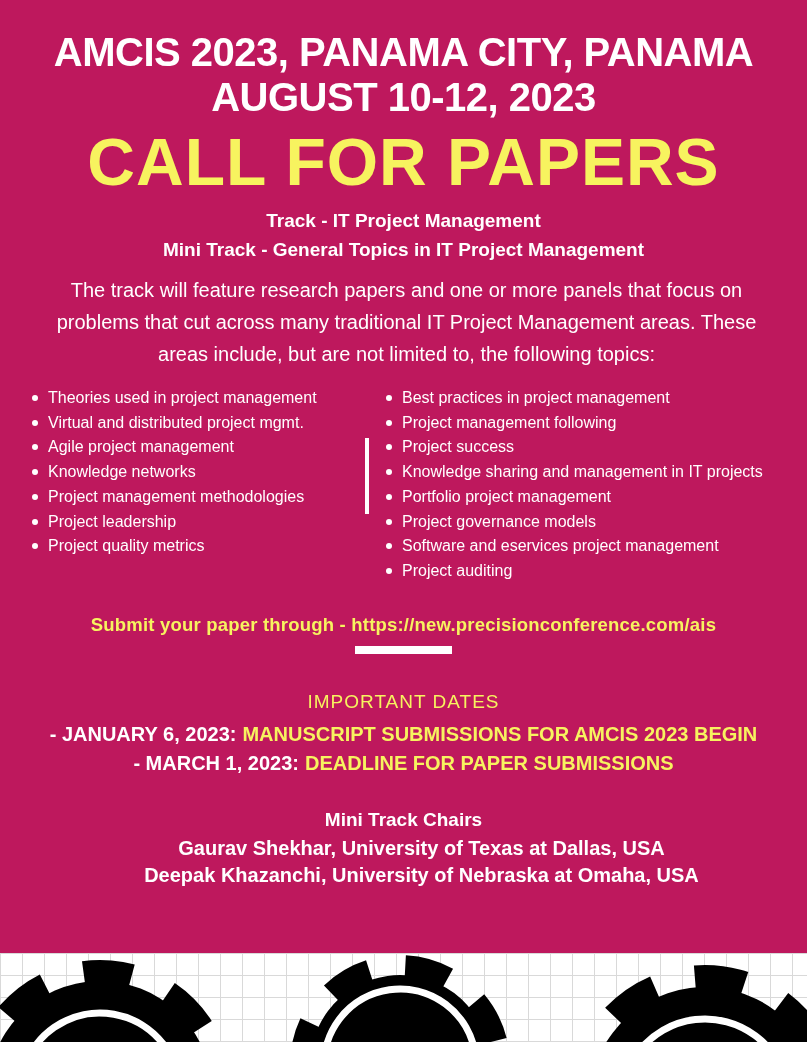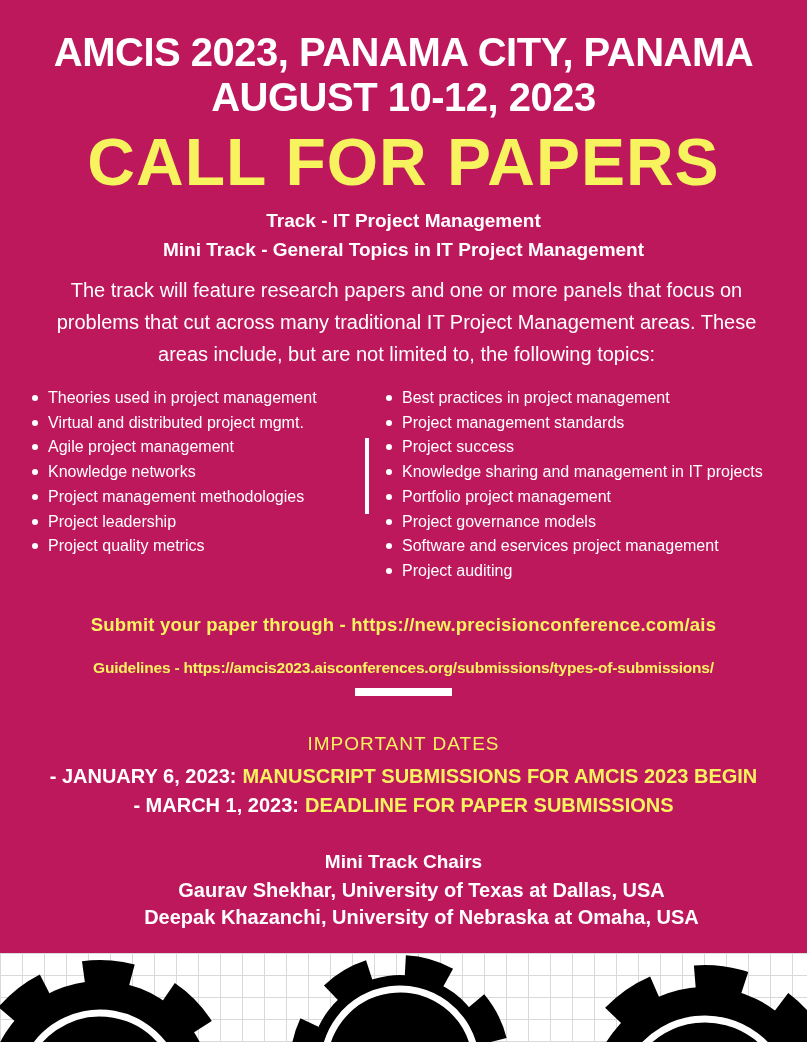--- a/index.html
+++ b/index.html
@@ -176,32 +176,31 @@
         <li>Theories used in project management</li>
         <li>Virtual and distributed project mgmt.</li>
         <li>Agile project management</li>
         <li>Knowledge networks</li>
         <li>Project management methodologies</li>
         <li>Project leadership</li>
         <li>Project quality metrics</li>
       </ul>
       <ul class="col-right">
         <li>Best practices in project management</li>
-        <li>Project management standards</li>
+        <li>Project management following</li>
         <li>Project success</li>
         <li>Knowledge sharing and management in IT projects</li>
         <li>Portfolio project management</li>
         <li>Project governance models</li>
         <li>Software and eservices project management</li>
         <li>Project auditing</li>
       </ul>
     </div>
 
     <div class="submit-line">Submit your paper through - https://new.precisionconference.com/ais</div>
-    <div class="guidelines-line">Guidelines - https://amcis2023.aisconferences.org/submissions/types-of-submissions/</div>
 
     <div class="divider-bar"></div>
 
     <div class="dates-heading">IMPORTANT DATES</div>
     <div class="dates-list">
       <div class="date-line">
         <span class="date-label">- JANUARY 6, 2023:</span><span class="date-event">MANUSCRIPT SUBMISSIONS FOR AMCIS 2023 BEGIN</span>
       </div>
       <div class="date-line">
         <span class="date-label">- MARCH 1, 2023:</span><span class="date-event">DEADLINE FOR PAPER SUBMISSIONS</span>

